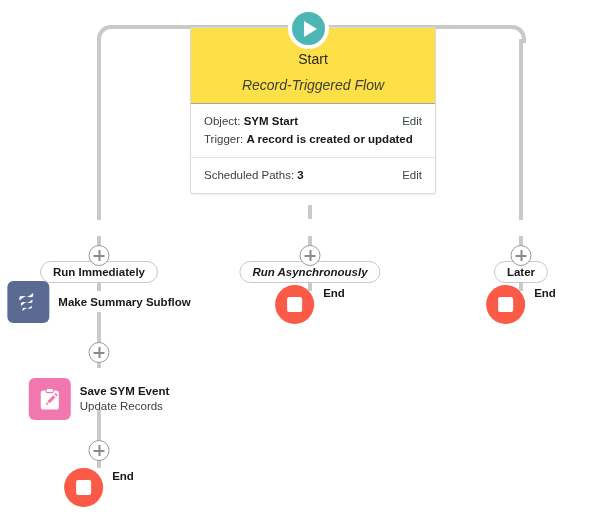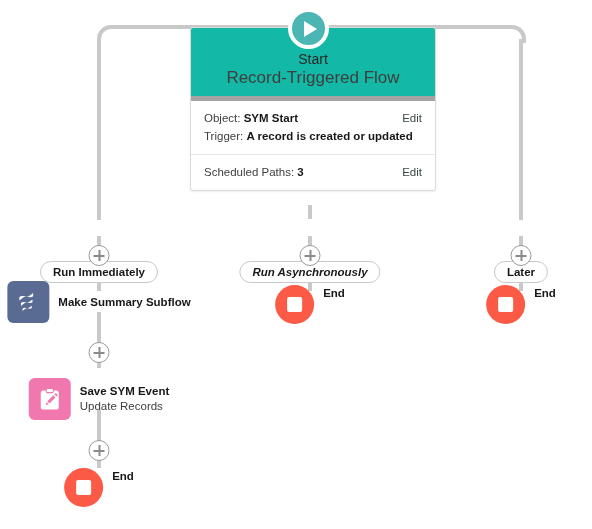--- a/index.html
+++ b/index.html
@@ -52,35 +52,36 @@
     left: 190px;
     top: 27px;
     width: 244px;
     background: #ffffff;
     border: 1px solid #dddbda;
     border-radius: 3px;
     box-shadow: 0 1px 2px rgba(0,0,0,.08);
     overflow: hidden;
   }
   #start-header {
-    background: #14b8a6;
-    border-bottom: 5px solid #a3a3a3;
+    background: #fde047;
+    border-bottom: 1px solid #a3a3a3;
     padding: 22px 10px 10px;
     text-align: center;
   }
   #start-title {
     font-size: 14px;
     color: #2b2826;
     line-height: 19px;
   }
   #start-subtitle {
-    font-size: 17px;
+    font-size: 14px;
     color: #3e3e3c;
     line-height: 16px;
-    margin-top: 1px;
+    margin-top: 8px;
+    font-style: italic;
   }
   .card-section {
     padding: 8px 13px 9px;
     position: relative;
   }
   .card-section + .card-section {
     border-top: 1px solid #e5e5e5;
   }
   .detail-row {
     font-size: 11.5px;

